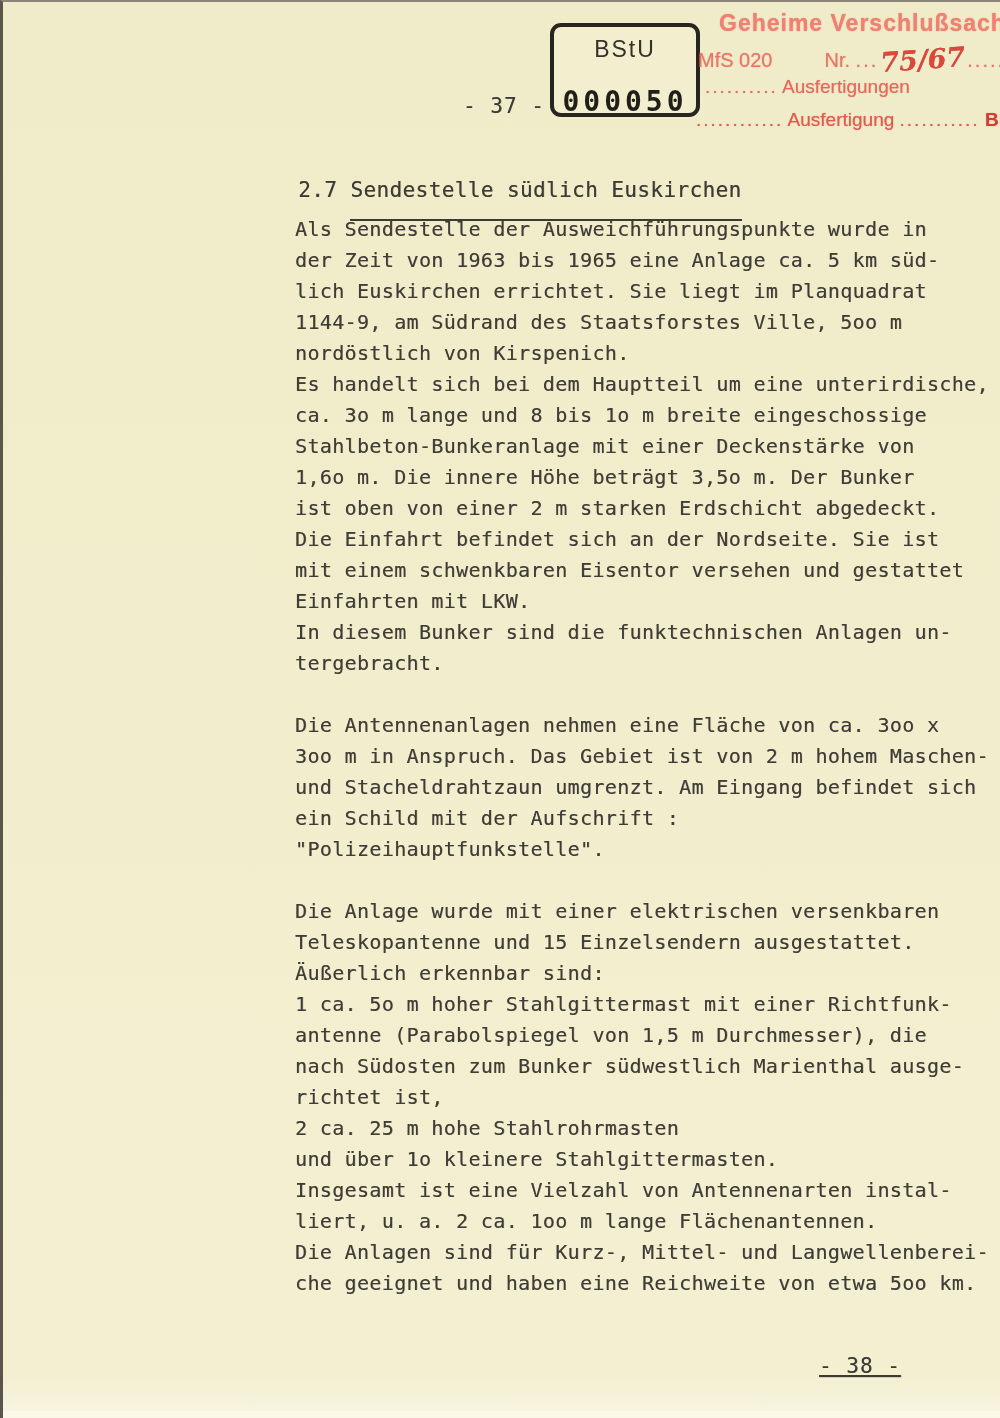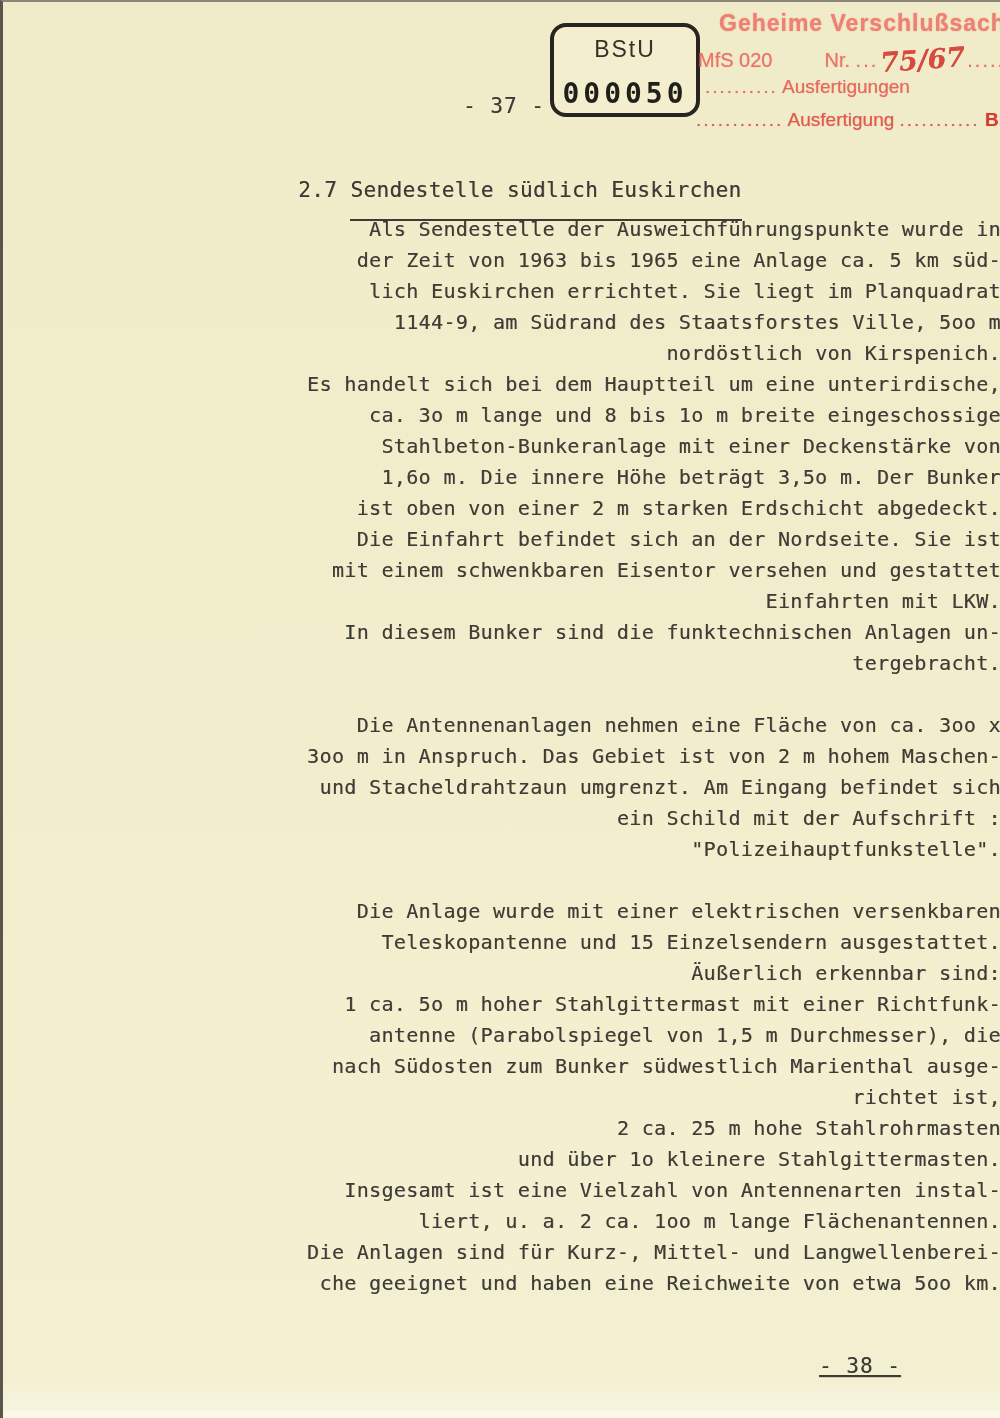--- a/index.html
+++ b/index.html
@@ -40,36 +40,36 @@
   }
 
   
   .bstu-stamp {
     position: absolute;
     left: 547px;
     top: 21px;
     width: 150px;
     height: 94px;
     border: 4px solid #26251f;
-    border-radius: 16px;
+    border-radius: 11px;
     background: rgba(244,240,210,0.6);
     display: flex;
     flex-direction: column;
     align-items: center;
     box-sizing: border-box;
   }
   .bstu-label {
     margin-top: 9px;
     font-family: "Liberation Sans", sans-serif;
     font-size: 23px;
     letter-spacing: 2px;
     color: #33322b;
   }
   .bstu-number {
-    margin-top: 14px;
+    margin-top: 22px;
     font-family: "DejaVu Sans Mono", monospace;
     font-weight: 600;
     font-size: 28px;
     letter-spacing: 4px;
     color: #201f1a;
   }
 
   
   .gvs-stamp {
     position: absolute;
@@ -137,21 +137,20 @@
     border-bottom: 2px solid #3b3a34;
     padding-bottom: 17px;
   }
 
   
   .body-text {
     position: absolute;
     left: 292px;
     top: 212px;
     width: 706px;
-    text-align: right;
   }
   .para {
     margin: 0 0 31px 0;
     font-size: 20px;
     line-height: 31px;
     letter-spacing: 0.35px;
     color: #3e3c36;
     white-space: pre-line;
     text-shadow: 0.4px 0.4px 0.5px rgba(48,46,40,0.45);
   }

